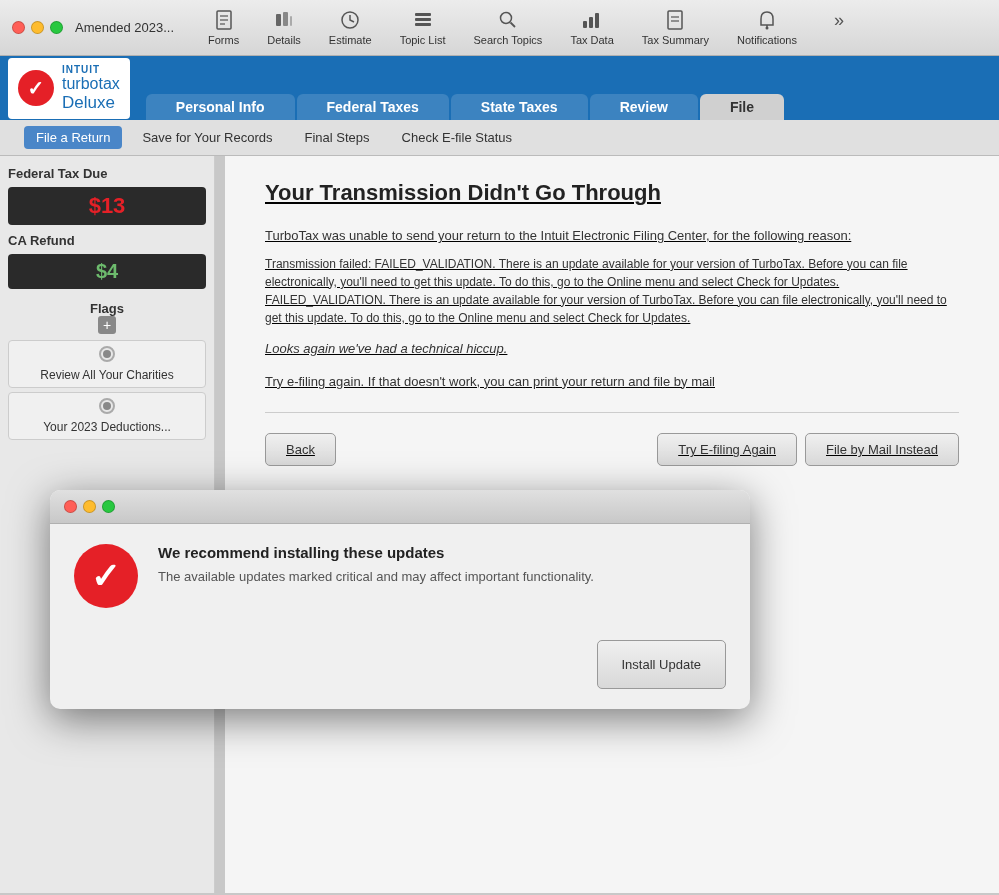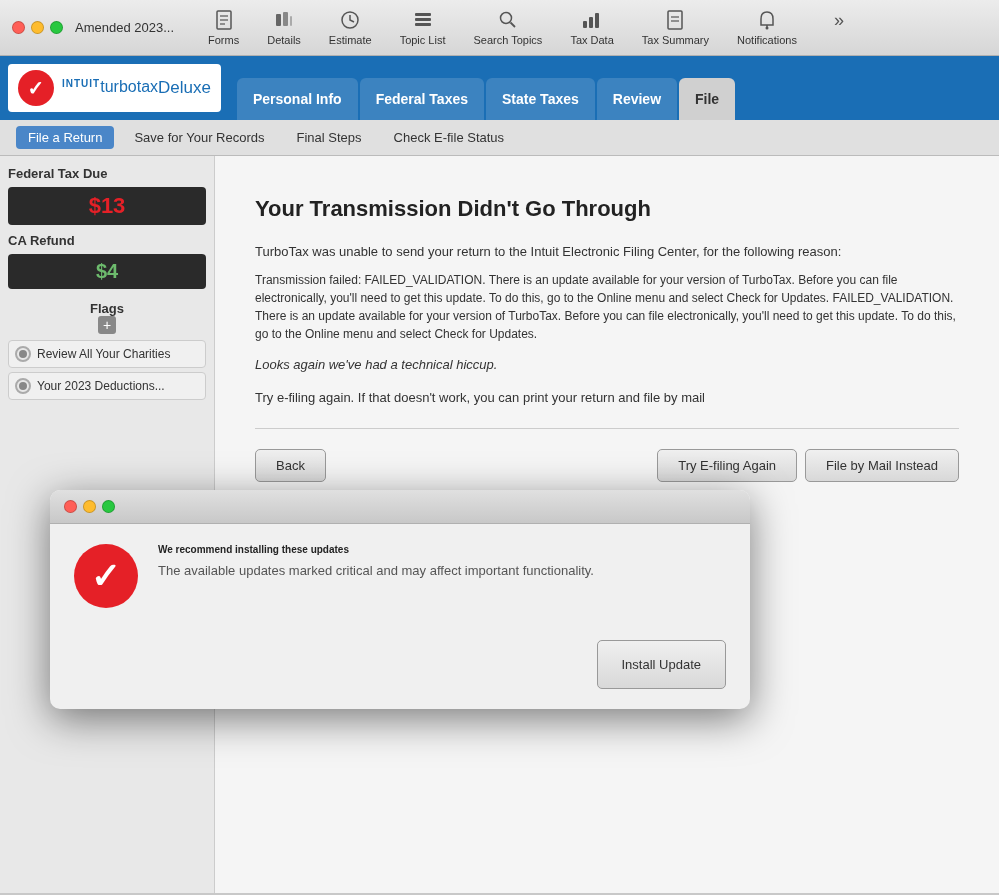--- a/index.html
+++ b/index.html
@@ -78,51 +78,51 @@
       background: #e52027;
       border-radius: 50%;
       display: flex;
       align-items: center;
       justify-content: center;
       margin-right: 8px;
       color: white;
       font-size: 20px;
       font-weight: bold;
     }
-    .logo-text { display: flex; flex-direction: row; }
+    .logo-text { display: flex; flex-direction: column; }
     .logo-intuit { color: #1a6eb5; font-size: 10px; font-weight: bold; text-transform: uppercase; letter-spacing: 1px; }
     .logo-turbotax { color: #1a6eb5; font-size: 16px; font-weight: normal; }
     .logo-deluxe { color: #1a6eb5; font-size: 17px; }
 
     
     .nav-tabs {
       display: flex;
       flex: 1;
       height: 100%;
       align-items: flex-end;
     }
     .nav-tab {
-      padding: 8px 16px;
+      padding: 8px 30px;
       font-size: 14px;
       font-weight: 600;
       color: white;
       cursor: pointer;
       border-radius: 6px 6px 0 0;
       margin-right: 2px;
       background: rgba(255,255,255,0.15);
-      height: 42px;
+      height: 26px;
       display: flex;
       align-items: center;
     }
     .nav-tab.file-tab { background: #d0d0d0; color: #333; font-weight: 700; }
 
     
     .sub-nav {
       background: #e0e0e0;
-      padding: 6px 16px;
+      padding: 6px 24px;
       display: flex;
       gap: 8px;
       align-items: center;
       border-bottom: 1px solid #bbb;
     }
     .sub-nav-item {
       padding: 4px 12px;
       font-size: 13px;
       color: #333;
       cursor: pointer;
@@ -131,20 +131,21 @@
     .sub-nav-item.active {
       background: #4a86c8;
       color: white;
       border-radius: 4px;
     }
 
     
     .main-layout {
       display: flex;
       height: calc(895px - 56px - 64px - 38px);
+      gap: 10px;
     }
 
     
     .sidebar {
       width: 215px;
       background: #e8e8e8;
       border-right: 1px solid #ccc;
       padding: 10px 8px;
       flex-shrink: 0;
     }
@@ -195,41 +196,43 @@
       align-items: center;
       gap: 6px;
       padding: 5px 6px;
       background: #f0f0f0;
       border: 1px solid #ccc;
       border-radius: 4px;
       margin-bottom: 4px;
       cursor: pointer;
       font-size: 12px;
       color: #333;
+      flex-direction: column;
     }
     .flag-dot {
       width: 16px; height: 16px;
       border-radius: 50%;
       background: #e8e8e8;
       border: 2px solid #aaa;
       display: flex; align-items: center; justify-content: center;
       flex-shrink: 0;
     }
     .flag-dot-inner {
       width: 8px; height: 8px;
       border-radius: 50%;
       background: #888;
     }
 
     
     .content-area {
       flex: 1;
       background: #f5f5f5;
-      padding: 40px 40px;
+      padding: 24px 40px;
       overflow-y: auto;
+      text-decoration: underline;
     }
     .content-title {
       font-size: 22px;
       font-weight: 600;
       color: #222;
       margin-bottom: 20px;
     }
     .content-body {
       font-size: 13px;
       color: #333;
@@ -323,21 +326,21 @@
       display: flex;
       align-items: center;
       justify-content: center;
       flex-shrink: 0;
       color: white;
       font-size: 36px;
       font-weight: bold;
     }
     .modal-text { flex: 1; }
     .modal-heading {
-      font-size: 10px;
+      font-size: 15px;
       font-weight: bold;
       color: #222;
       margin-bottom: 8px;
     }
     .modal-desc { font-size: 13px; color: #555; }
     .modal-footer {
       display: flex;
       justify-content: flex-end;
       padding: 12px 24px 20px;
     }

